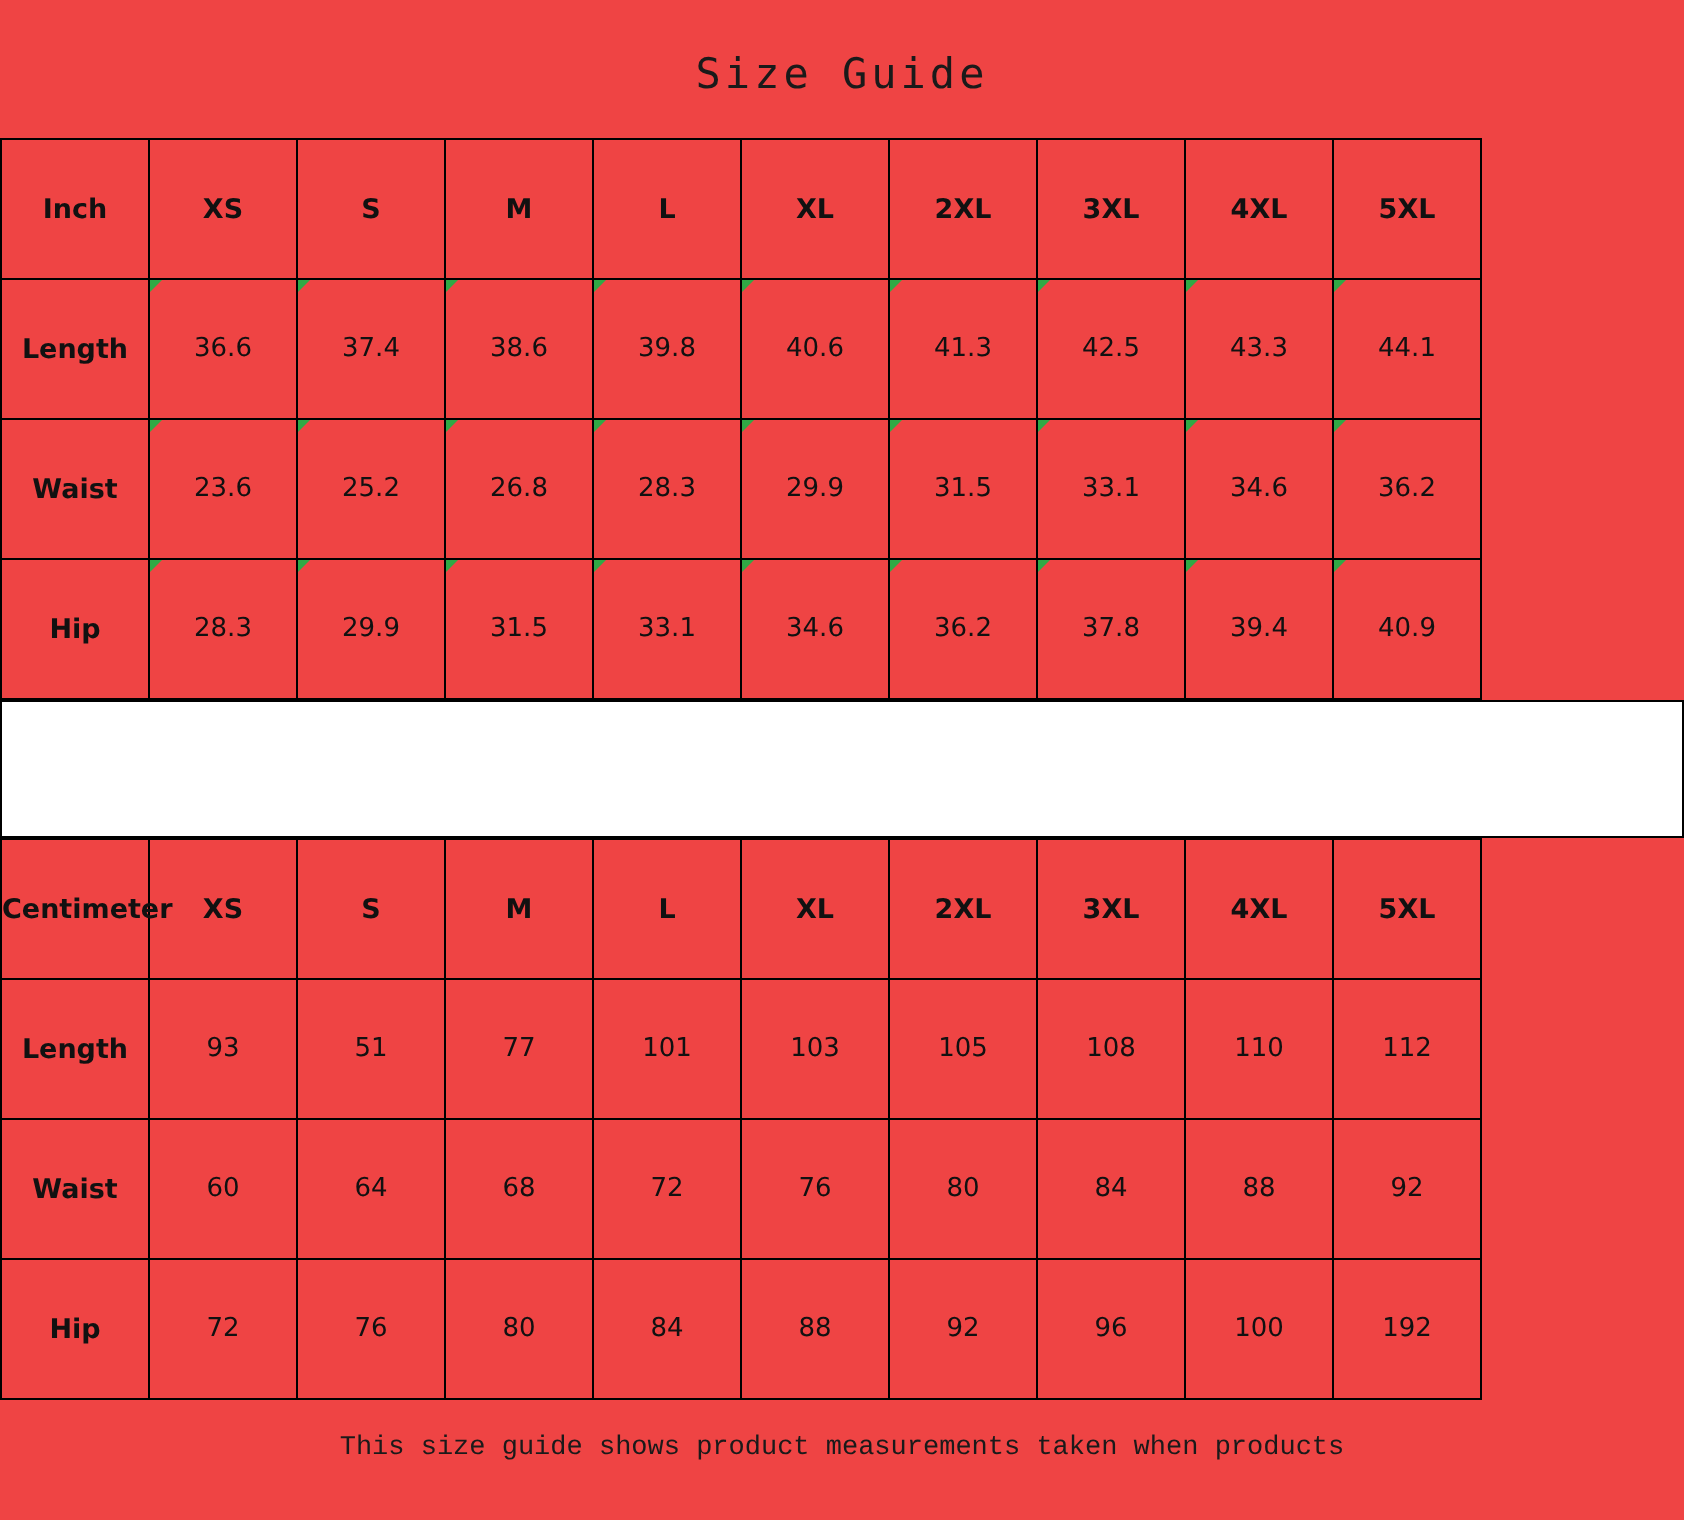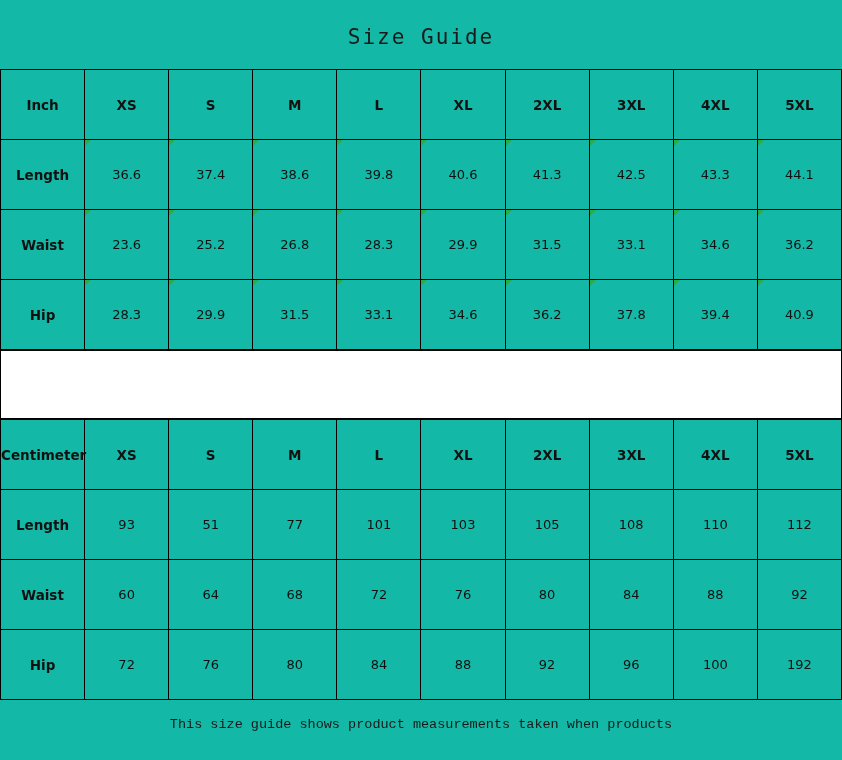--- a/index.html
+++ b/index.html
@@ -12,36 +12,36 @@
     height: 760px;
     font-family: "DejaVu Sans Mono", monospace;
     color: #111111;
     overflow: hidden;
   }
   .page {
     position: relative;
     width: 842px;
     height: 760px;
     box-sizing: border-box;
-    background: #14b8a6;
+    background: #ef4444;
   }
   .title {
     text-align: center;
     font-family: "DejaVu Sans Mono", monospace;
     font-size: 21px;
     letter-spacing: 2px;
     color: #1a1a1a;
     padding-top: 25px;
     padding-bottom: 18px;
     height: 69px;
     box-sizing: border-box;
   }
   table.size-table {
     border-collapse: collapse;
-    width: 842px;
+    width: 741px;
     table-layout: fixed;
   }
   table.size-table td,
   table.size-table th {
     border: 1px solid #000000;
     text-align: center;
     vertical-align: middle;
     height: 69px;
     font-size: 13px;
     font-family: "DejaVu Sans", sans-serif;

